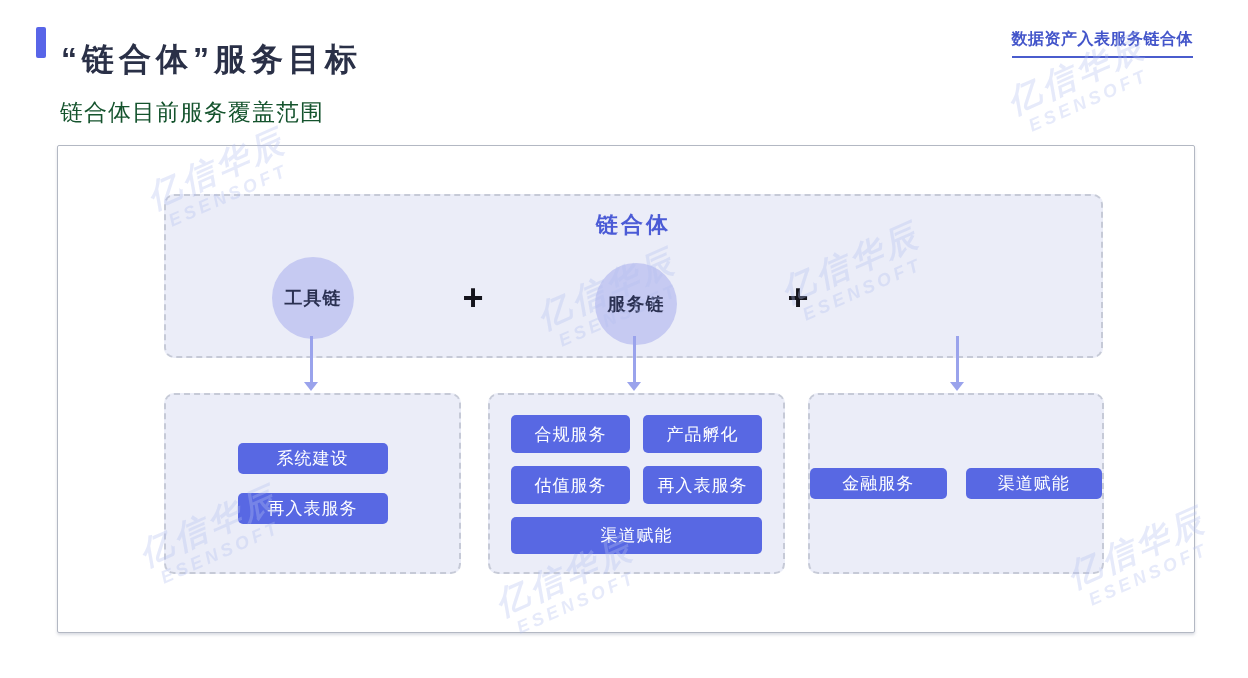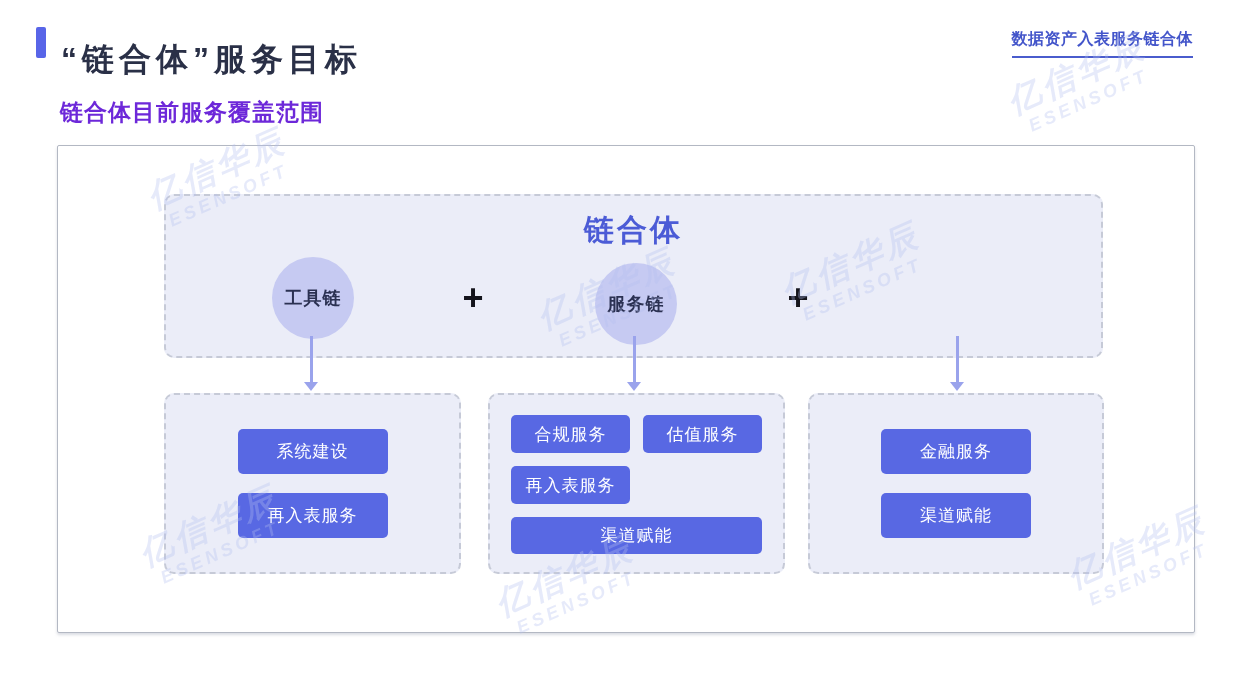--- a/index.html
+++ b/index.html
@@ -9,29 +9,29 @@
   }
   
   .accent-bar{position:absolute;left:36px;top:27px;width:10px;height:31px;
     background:#5865e8;border-radius:2px;}
   .page-title{position:absolute;left:61px;top:40px;margin:0;font-size:32px;line-height:38px;
     font-weight:700;letter-spacing:5px;color:#2a3047;}
   .header-link{position:absolute;top:29px;right:55px;font-size:16px;font-weight:700;
     color:#4355ca;text-decoration:none;border-bottom:2px solid #4a5ccd;
     padding-bottom:6px;letter-spacing:0.5px;}
   .subtitle{position:absolute;left:60px;top:97px;margin:0;font-size:23px;
-    font-weight:700;color:#6d28d9;letter-spacing:1px;}
+    font-weight:400;color:#14532d;letter-spacing:1px;}
   
   .canvas{position:absolute;left:57px;top:145px;width:1136px;height:486px;
     background:#ffffff;border:1px solid #b3b8c3;border-radius:2px;
     box-shadow:0 2px 3px rgba(150,155,175,0.35);}
   
   .top-box{position:absolute;left:106px;top:48px;width:939px;height:164px;
     background:#ebedf8;border:2px dashed #c6cad7;border-radius:10px;box-sizing:border-box;}
-  .group-title{text-align:center;margin-top:14px;font-size:30px;font-weight:700;
+  .group-title{text-align:center;margin-top:14px;font-size:22px;font-weight:700;
     color:#4b5bd6;letter-spacing:3px;}
   .circle{position:absolute;width:82px;height:82px;border-radius:50%;background:#c6caf2;
     display:flex;align-items:center;justify-content:center;font-size:18px;font-weight:700;
     color:#2b3152;letter-spacing:1px;}
   .circle.c1{left:106px;top:61px;}
   .circle.c2{left:429px;top:67px;font-family:Liberation Mono, monospace;}
   .circle.c3{left:753px;top:61px;}
   .plus{position:absolute;top:102px;transform:translate(-50%,-50%);
     font-size:36px;font-weight:700;color:#14141c;}
   .plus.p1{left:307px;}
@@ -45,25 +45,25 @@
   .al2{left:575px;} .ah2{left:569px;}
   .al3{left:898px;} .ah3{left:892px;}
   
   .service-box{position:absolute;top:247px;height:181px;background:#ebedf8;
     border:2px dashed #c6cad7;border-radius:10px;box-sizing:border-box;}
   .box-left{left:106px;width:297px;display:flex;flex-direction:column;
     align-items:center;justify-content:center;gap:19px;}
   .box-mid{left:430px;width:297px;display:grid;
     grid-template-columns:119px 119px;column-gap:13px;row-gap:13px;
     justify-content:center;align-content:start;padding-top:20px;}
-  .box-right{left:750px;width:296px;display:flex;flex-direction:column;
+  .box-right{left:750px;width:296px;display:flex;flex-direction:row;
     align-items:center;justify-content:center;gap:19px;}
   .btn{background:#5868e3;color:#ffffff;font-size:17px;letter-spacing:1px;
     display:flex;align-items:center;justify-content:center;border-radius:5px;}
-  .btn-wide{width:150px;height:45px;}
+  .btn-wide{width:150px;height:31px;}
   .btn-sm{width:119px;height:38px;}
   .btn-full{grid-column:1 / 3;width:251px;height:37px;justify-self:center;font-family:Liberation Mono, monospace;}
   
   .wm{position:absolute;transform:rotate(-24deg);color:rgba(180,190,240,0.33);
     text-align:center;pointer-events:none;z-index:5;line-height:1;white-space:nowrap;}
   .wm-cn{display:block;font-size:33px;font-weight:700;font-style:italic;letter-spacing:4px;}
   .wm-en{display:block;font-size:18px;font-weight:700;font-style:italic;
     letter-spacing:4px;margin-top:4px;}
   .wm1{left:147px;top:151px;} .wm2{left:1007px;top:56px;}
   .wm3{left:537px;top:271px;} .wm4{left:781px;top:245px;}
@@ -99,20 +99,21 @@
   <div class="arrow-line al3"></div>
   <div class="arrow-head ah3"></div>
 
   <div class="service-box box-left">
     <div class="btn btn-wide">系统建设</div>
     <div class="btn btn-wide">再入表服务</div>
   </div>
 
   <div class="service-box box-mid">
     <div class="btn btn-sm">合规服务</div>
+    <div class="btn btn-sm">产品孵化</div>
     <div class="btn btn-sm">估值服务</div>
     <div class="btn btn-sm">再入表服务</div>
     <div class="btn btn-full">渠道赋能</div>
   </div>
 
   <div class="service-box box-right">
     <div class="btn btn-wide">金融服务</div>
     <div class="btn btn-wide">渠道赋能</div>
   </div>
 </div>

